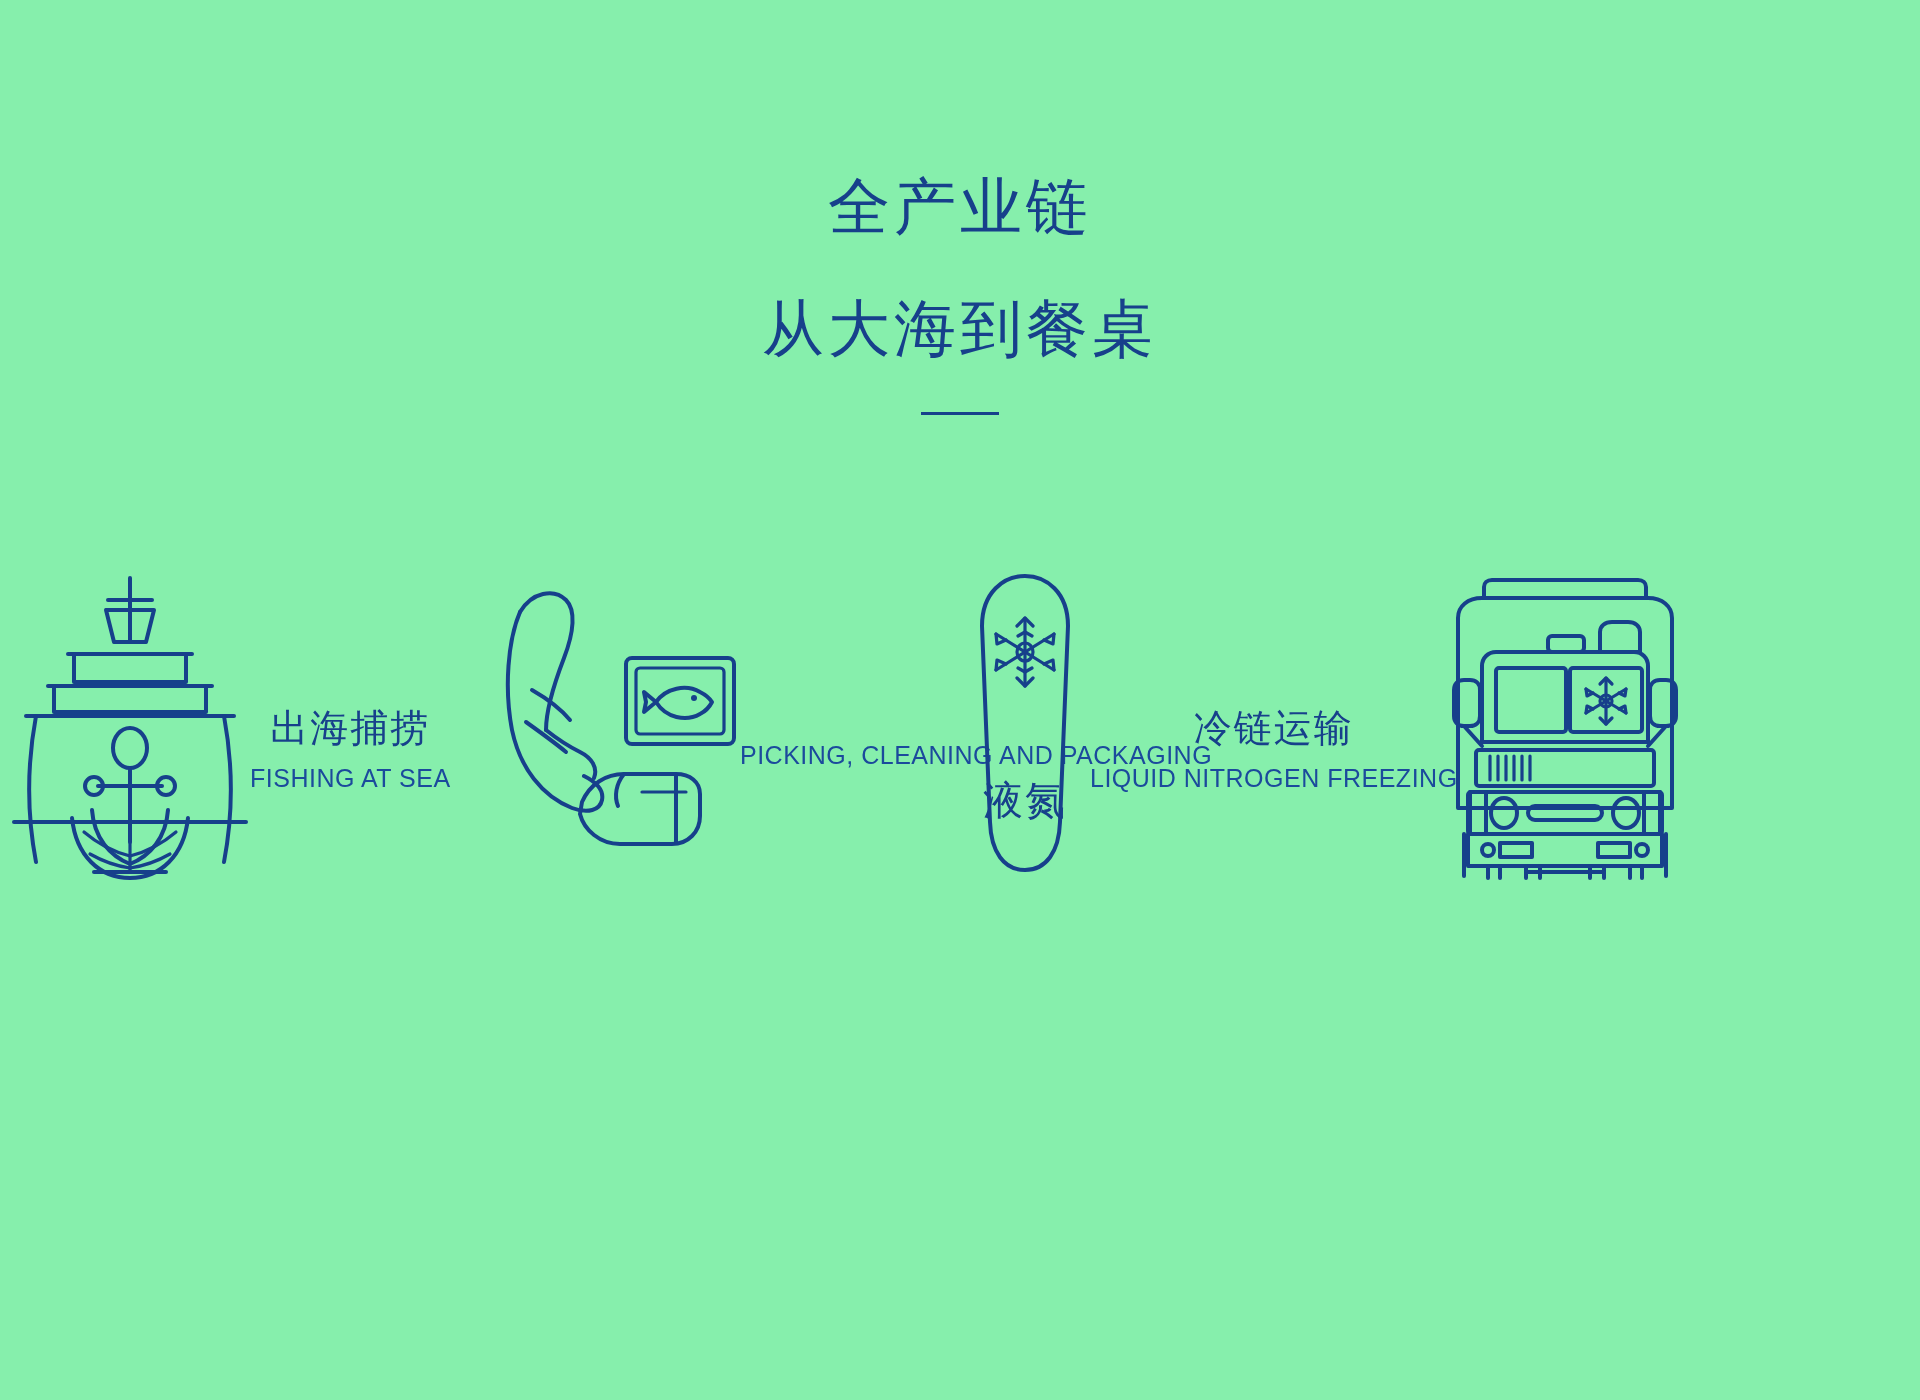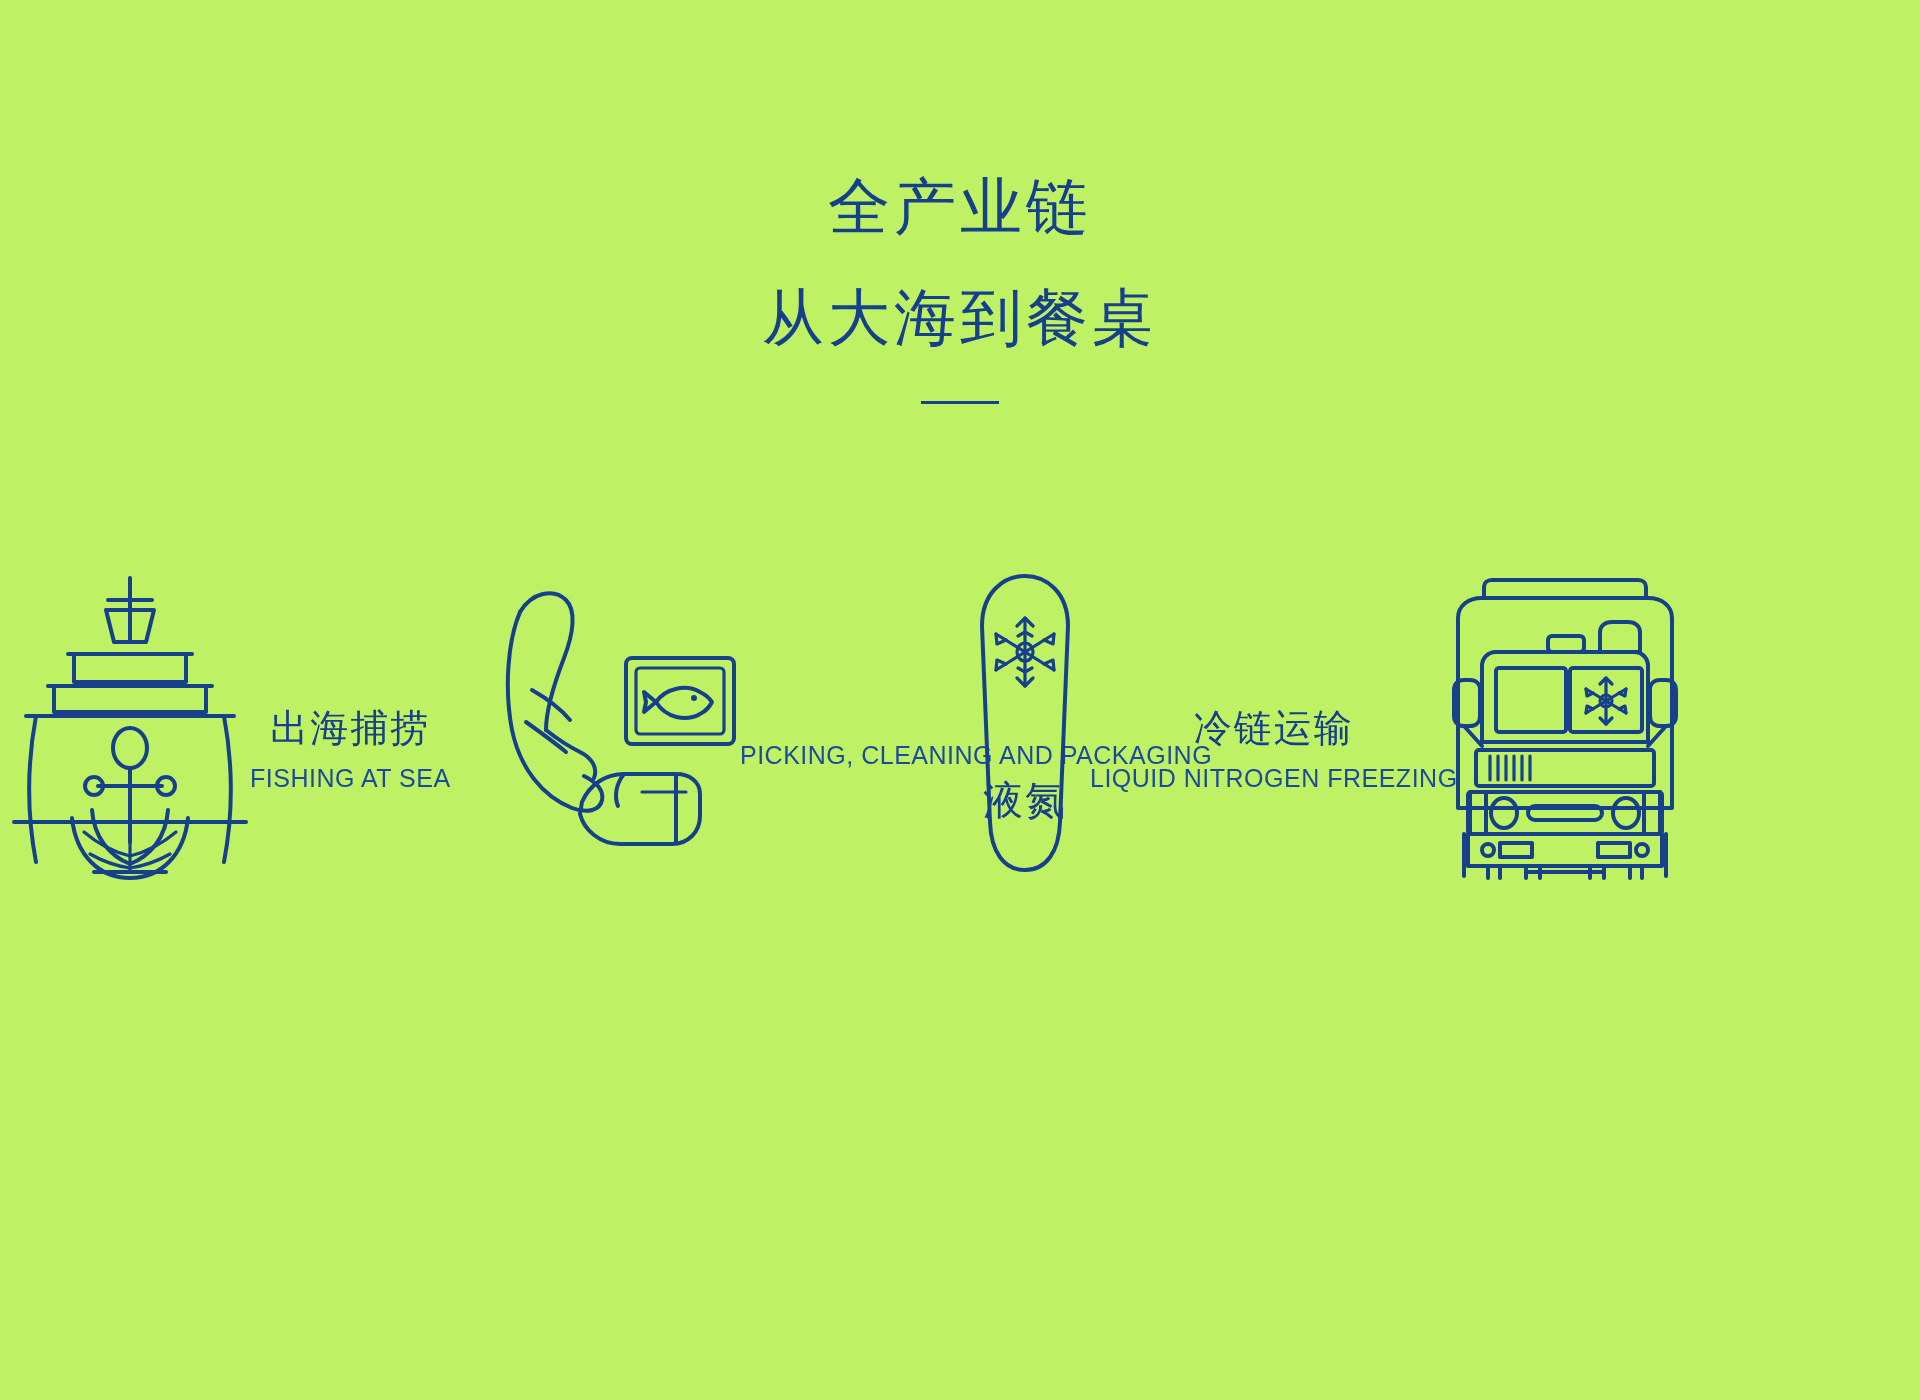--- a/index.html
+++ b/index.html
@@ -5,36 +5,36 @@
   * { margin:0; padding:0; box-sizing:border-box; }
   html, body {
     width:1920px; height:1400px;
     background:#47b4dd;
     font-family:"Liberation Sans", sans-serif;
     overflow:hidden;
   }
   .page {
     position:relative;
     width:1920px; height:1400px;
-    background:#bef264;
+    background:#86efac;
   }
   
   .title-block {
     position:absolute;
     top:168px; left:0; width:1920px;
     text-align:center;
   }
   .title-line {
     color:#17408b;
     font-family:"DejaVu Sans", sans-serif;
     font-weight:400;
     letter-spacing:4px;
   }
   .title-line-1 { font-size:62px; line-height:78px; }
-  .title-line-2 { font-size:62px; line-height:78px; margin-top:33px; }
+  .title-line-2 { font-size:62px; line-height:78px; margin-top:44px; }
   .title-rule {
     width:78px; height:3px;
     background:#17408b;
     margin:44px auto 0 auto;
   }
   
   .steps {
     position:absolute;
     top:540px; left:0; width:1920px;
     display:flex;

